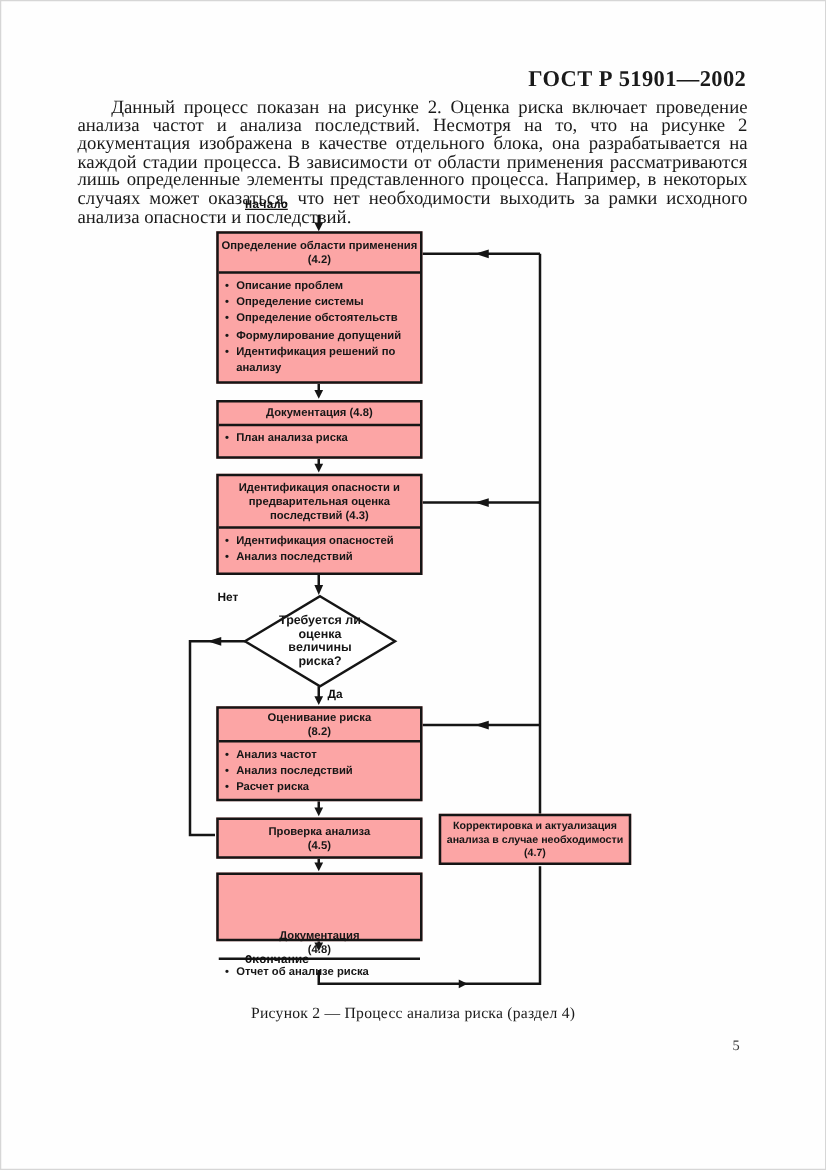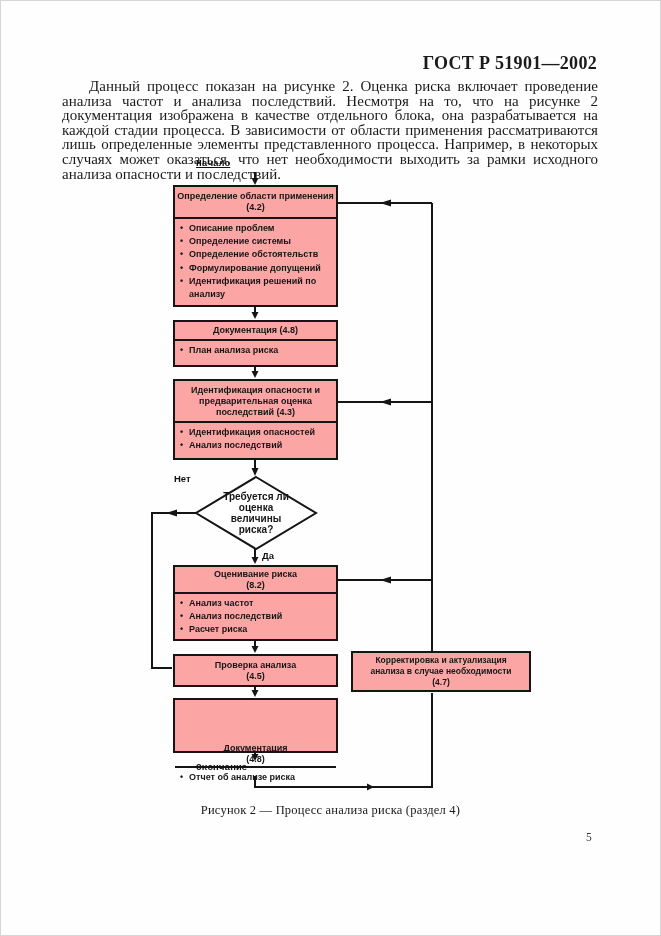--- a/index.html
+++ b/index.html
@@ -47,21 +47,21 @@
   #box-scope .hd  { height:32px; }
   #box-docplan    { left:173px; top:320px; width:165px; height:47px; }
   #box-docplan .hd{ height:19px; }
   #box-hazard     { left:173px; top:379px; width:165px; height:81px; }
   #box-hazard .hd { height:42px; }
   #box-estim      { left:173px; top:565px; width:165px; height:76px; }
   #box-estim .hd  { height:27px; }
   #box-verif      { left:173px; top:654px; width:165px; height:33px; }
   #box-docrep     { left:173px; top:698px; width:165px; height:55px; }
   #box-docrep .hd { height:27px;margin-top:41px; }
-  #box-update     { left:351px; top:651px; width:180px; height:41px;
+  #box-update     { left:351px; top:651px; width:154px; height:41px;
                     font-size:8.5px; line-height:11px; }
 
   .diamond-text {
     position:absolute; left:196px; top:491px; width:120px; text-align:center;
     white-space:pre-line; font-family:"Liberation Sans", sans-serif;
     font-weight:bold; font-size:10px; line-height:11px; color:#161616;
   }
   .branch-label {
     position:absolute; font-family:"Liberation Sans", sans-serif;
     font-weight:bold; font-size:9.5px; color:#111;

